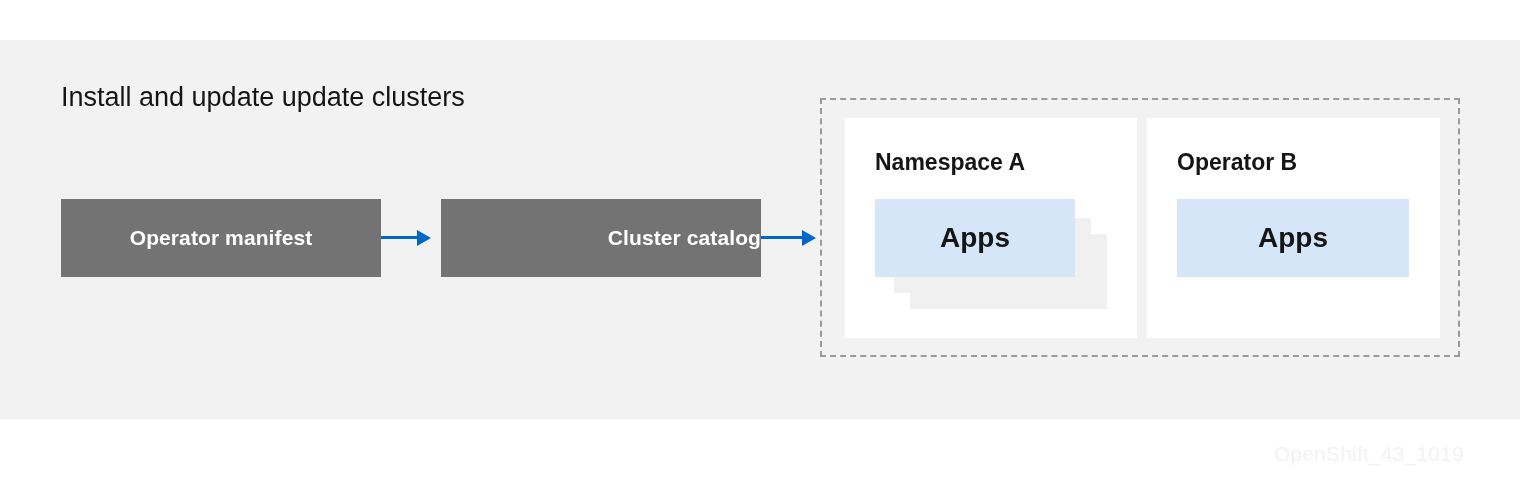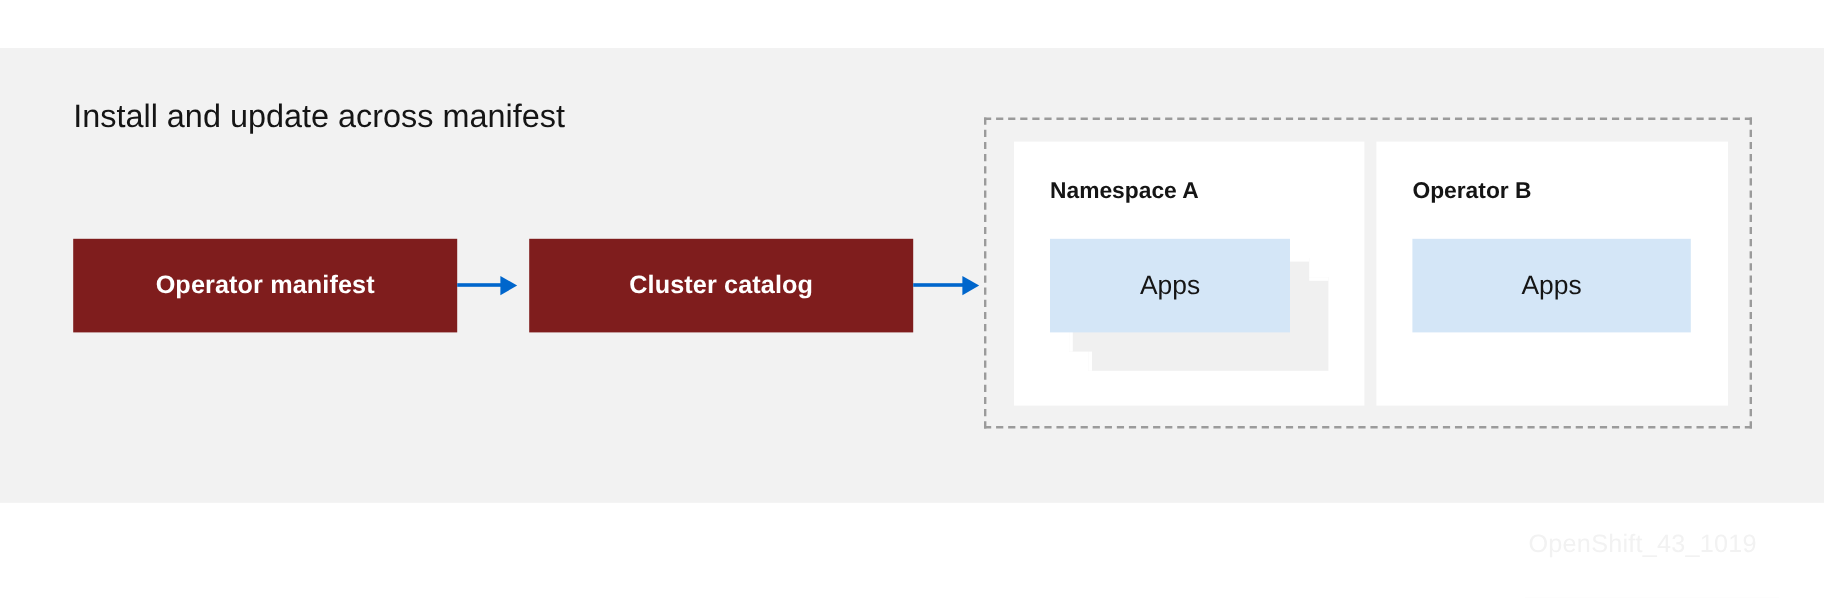--- a/index.html
+++ b/index.html
@@ -53,34 +53,34 @@
     line-height: 38px;
     margin-top: 2px;
     white-space: nowrap;
   }
 
   
   .flow-box {
     position: absolute;
     top: 199px;
     height: 78px;
-    background: #7f1d1d;
+    background: #737373;
     display: flex;
     align-items: center;
     justify-content: center;
   }
   .flow-box-label {
     color: #ffffff;
     font-size: 21px;
     font-weight: bold;
     letter-spacing: 0.1px;
     white-space: nowrap;
   }
   #box-operator-manifest { left: 61px; width: 320px; }
-  #box-cluster-catalog   { left: 441px; width: 320px; }
+  #box-cluster-catalog   { left: 441px; width: 320px; justify-content: flex-end; }
 
   
   .arrow {
     position: absolute;
     top: 230px;
     height: 16px;
   }
   .arrow-line {
     position: absolute;
     left: 0;
@@ -122,21 +122,21 @@
     height: 220px;
     background: #ffffff;
   }
   #namespace-card-a { left: 845px; width: 292px; }
   #namespace-card-b { left: 1147px; width: 293px; }
 
   .namespace-title {
     position: absolute;
     top: 31px;
     left: 30px;
-    font-size: 19px;
+    font-size: 23px;
     font-weight: bold;
     color: #151515;
     white-space: nowrap;
   }
 
   
   .apps-stack {
     position: absolute;
     top: 199px;
     height: 78px;
@@ -150,22 +150,22 @@
     top: 0;
     width: 100%;
     height: 78px;
     background: #d4e6f7;
     display: flex;
     align-items: center;
     justify-content: center;
     z-index: 3;
   }
   .apps-label {
-    font-size: 22px;
-    font-weight: normal;
+    font-size: 28px;
+    font-weight: bold;
     color: #151515;
   }
   .apps-shadow {
     position: absolute;
     height: 78px;
     background: #f0f0f0;
     border-top: 3px solid #ffffff;
     border-left: 3px solid #ffffff;
     box-sizing: border-box;
   }
@@ -194,21 +194,21 @@
   }
 </style>
 </head>
 <body>
 
 <div id="canvas">
 
   <div id="gray-panel"></div>
 
   <div id="heading-block">
-    <div id="diagram-subtitle">Install and update across manifest</div>
+    <div id="diagram-subtitle">Install and update update clusters</div>
   </div>
 
   <div id="box-operator-manifest" class="flow-box">
     <span class="flow-box-label">Operator manifest</span>
   </div>
 
   <div id="arrow-1" class="arrow">
     <div class="arrow-line"></div>
     <div class="arrow-head"></div>
   </div>

